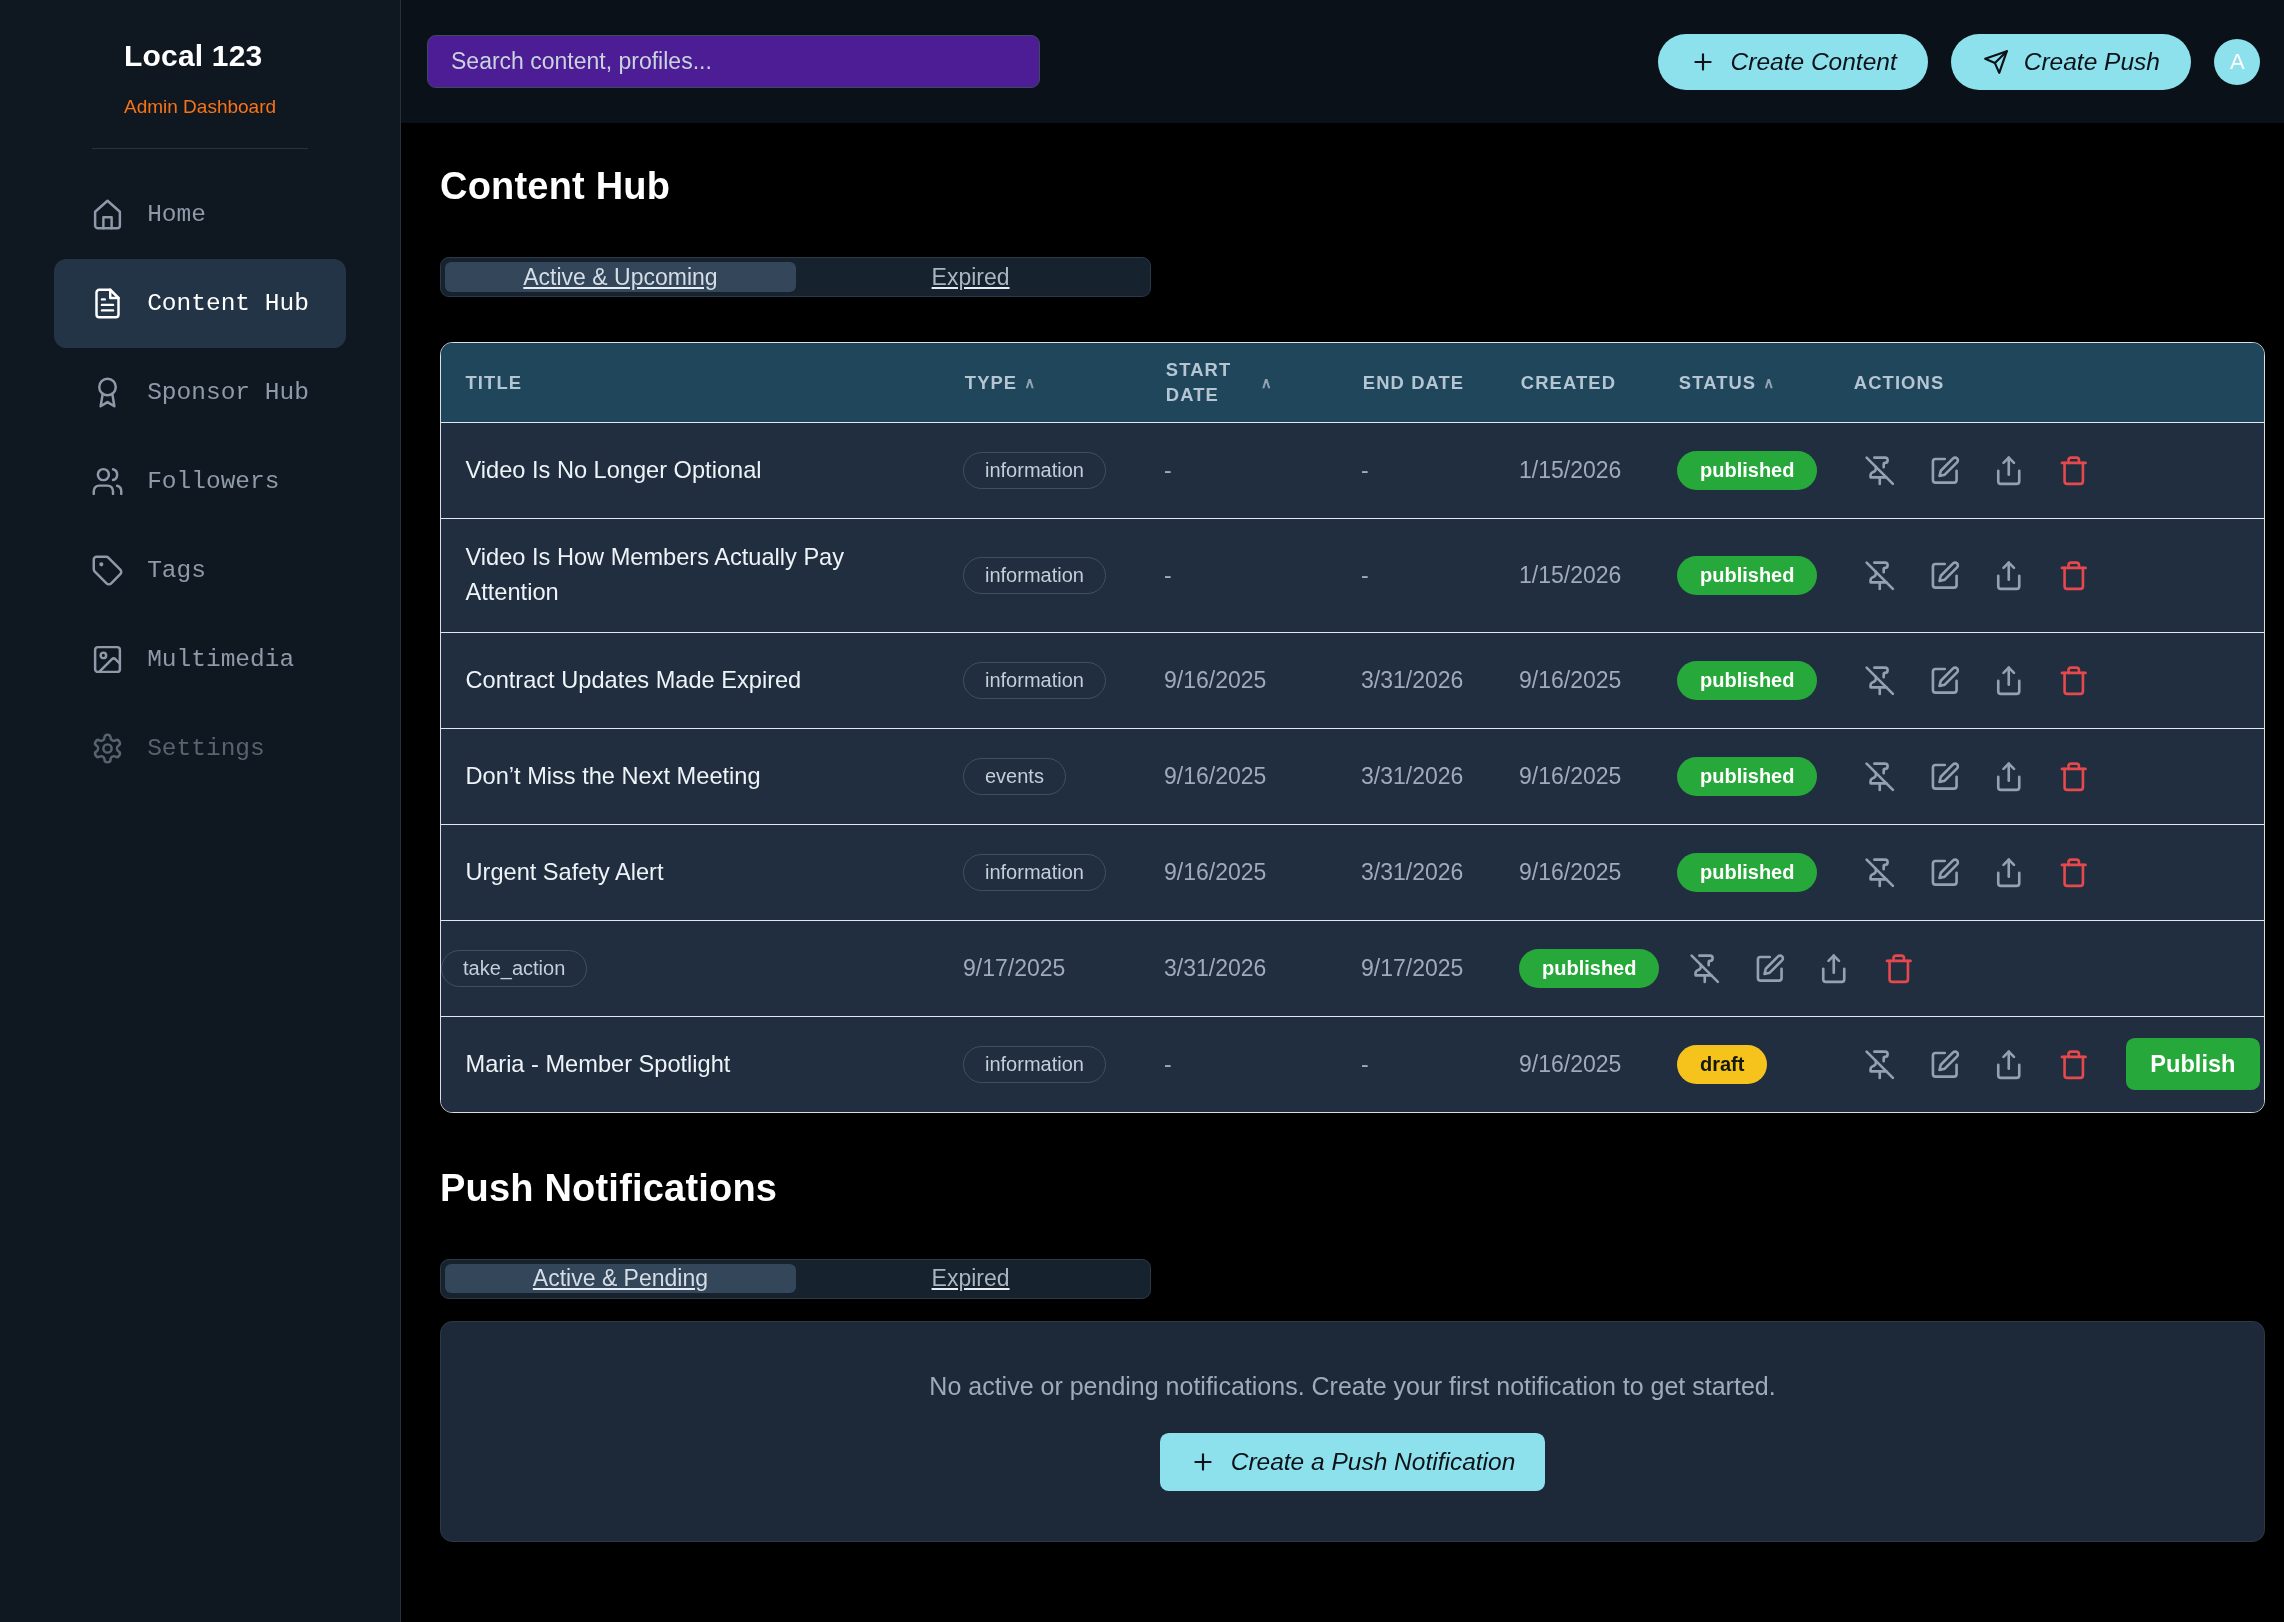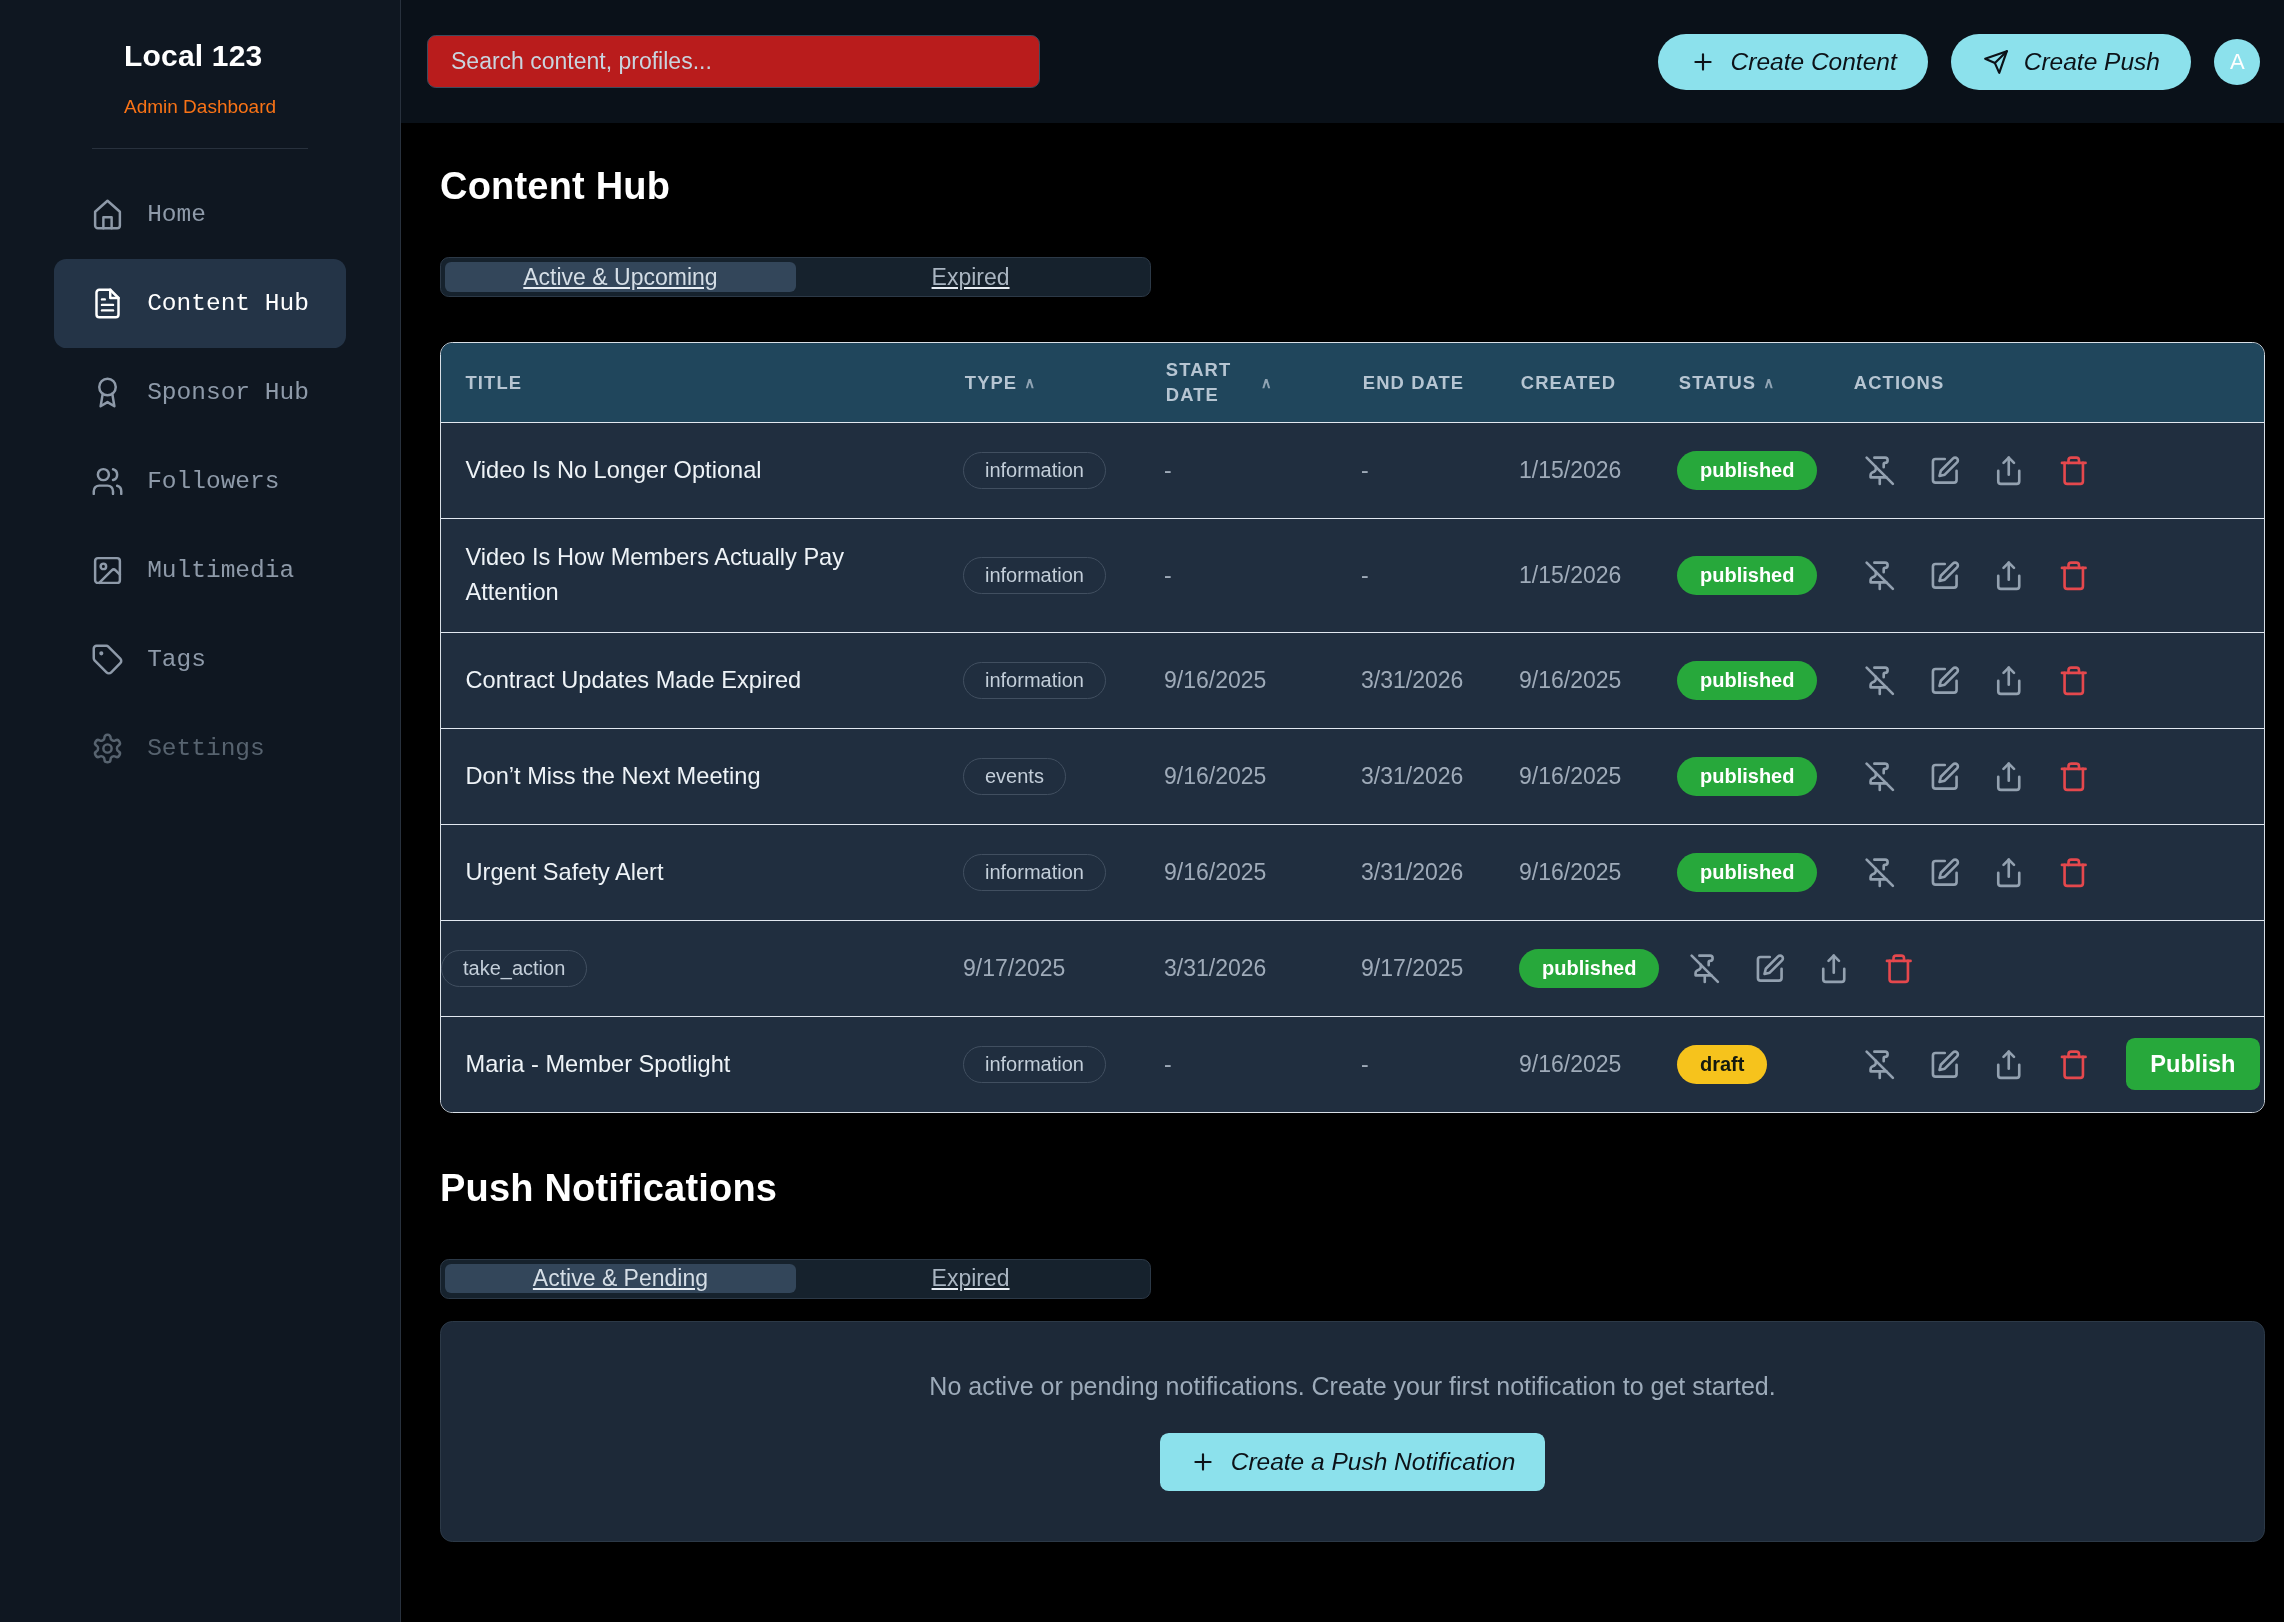--- a/index.html
+++ b/index.html
@@ -15,21 +15,21 @@
   .sidebar-nav { padding:21px 32px; display:flex; flex-direction:column;font-family:Liberation Mono, monospace; }
   .nav-item { height:89px; display:flex; align-items:center; gap:23px; padding:0 37px; border-radius:12.3px; color:#8e9aa9; font-size:24.5px; cursor:pointer; }
   .nav-item .nav-icon { width:33px; height:33px; display:flex; align-items:center; }
   .nav-item .nav-icon svg { width:33px; height:33px; }
   .nav-item.active { background:#243447; color:#fff; }
   .nav-item.muted { color:#57636f; }
 
   
   .main { flex:1; display:flex; flex-direction:column; }
   .topbar { height:123px; min-height:123px; background:#0a1119; display:flex; align-items:center; justify-content:space-between; padding:0 23.6px 0 26px; }
-  .search { width:613px; height:53px; background:#b91c1c; border:0.9px solid #3c4b5d; border-radius:8.8px; color:#dbe3ea; font-size:23px; padding:0 23px; outline:none; font-family:"Liberation Sans", sans-serif; }
+  .search { width:613px; height:53px; background:#4c1d95; border:0.9px solid #3c4b5d; border-radius:8.8px; color:#dbe3ea; font-size:23px; padding:0 23px; outline:none; font-family:"Liberation Sans", sans-serif; }
   .search::placeholder { color:#c9d4de; }
   .topbar-right { display:flex; align-items:center; gap:23px; }
   .btn-cyan { display:inline-flex; align-items:center; gap:15px; background:#8ce1ec; color:#0c1218; border:none; font-size:24.5px; font-weight:500; cursor:pointer; font-family:"Liberation Sans", sans-serif;font-style:italic; }
   .btn-pill { height:56px; border-radius:874px; padding:0 31.5px; }
   .btn-cyan svg { width:26px; height:26px; }
   .avatar { width:46px; height:46px; border-radius:50%; background:#8ce1ec; color:#fdfefe; font-size:22px; display:flex; align-items:center; justify-content:center; cursor:pointer; }
 
   .content { flex:1; padding:0 19px 0 39px; }
   .page-title { font-size:38px; font-weight:700; color:#fff; margin-top:42px; letter-spacing:0.2px; }
 
@@ -114,35 +114,35 @@
               <circle cx="9" cy="7" r="4"></circle>
               <path d="M22 21v-2a4 4 0 0 0-3-3.87"></path>
               <path d="M16 3.13a4 4 0 0 1 0 7.75"></path>
             </svg>
           </span>
           <span class="nav-label">Followers</span>
         </div>
         <div class="nav-item">
           <span class="nav-icon">
             <svg viewBox="0 0 24 24" fill="none" stroke="currentColor" stroke-width="1.8" stroke-linecap="round" stroke-linejoin="round">
+              <path d="M12.586 2.586A2 2 0 0 0 11.172 2H4a2 2 0 0 0-2 2v7.172a2 2 0 0 0 .586 1.414l8.704 8.704a2.426 2.426 0 0 0 3.42 0l6.58-6.58a2.426 2.426 0 0 0 0-3.42z"></path>
+              <circle cx="7.5" cy="7.5" r="0.6" fill="currentColor"></circle>
+            </svg>
+          </span>
+          <span class="nav-label">Tags</span>
+        </div>
+        <div class="nav-item">
+          <span class="nav-icon">
+            <svg viewBox="0 0 24 24" fill="none" stroke="currentColor" stroke-width="1.8" stroke-linecap="round" stroke-linejoin="round">
               <rect x="3" y="3" width="18" height="18" rx="2"></rect>
               <circle cx="9" cy="9" r="2"></circle>
               <path d="m21 15-3.086-3.086a2 2 0 0 0-2.828 0L6 21"></path>
             </svg>
           </span>
           <span class="nav-label">Multimedia</span>
-        </div>
-        <div class="nav-item">
-          <span class="nav-icon">
-            <svg viewBox="0 0 24 24" fill="none" stroke="currentColor" stroke-width="1.8" stroke-linecap="round" stroke-linejoin="round">
-              <path d="M12.586 2.586A2 2 0 0 0 11.172 2H4a2 2 0 0 0-2 2v7.172a2 2 0 0 0 .586 1.414l8.704 8.704a2.426 2.426 0 0 0 3.42 0l6.58-6.58a2.426 2.426 0 0 0 0-3.42z"></path>
-              <circle cx="7.5" cy="7.5" r="0.6" fill="currentColor"></circle>
-            </svg>
-          </span>
-          <span class="nav-label">Tags</span>
         </div>
         <div class="nav-item muted">
           <span class="nav-icon">
             <svg viewBox="0 0 24 24" fill="none" stroke="currentColor" stroke-width="1.8" stroke-linecap="round" stroke-linejoin="round">
               <path d="M12.22 2h-.44a2 2 0 0 0-2 2v.18a2 2 0 0 1-1 1.73l-.43.25a2 2 0 0 1-2 0l-.15-.08a2 2 0 0 0-2.73.73l-.22.38a2 2 0 0 0 .73 2.73l.15.1a2 2 0 0 1 1 1.72v.51a2 2 0 0 1-1 1.74l-.15.09a2 2 0 0 0-.73 2.73l.22.38a2 2 0 0 0 2.73.73l.15-.08a2 2 0 0 1 2 0l.43.25a2 2 0 0 1 1 1.73V20a2 2 0 0 0 2 2h.44a2 2 0 0 0 2-2v-.18a2 2 0 0 1 1-1.73l.43-.25a2 2 0 0 1 2 0l.15.08a2 2 0 0 0 2.73-.73l.22-.39a2 2 0 0 0-.73-2.73l-.15-.08a2 2 0 0 1-1-1.74v-.5a2 2 0 0 1 1-1.74l.15-.09a2 2 0 0 0 .73-2.73l-.22-.38a2 2 0 0 0-2.73-.73l-.15.08a2 2 0 0 1-2 0l-.43-.25a2 2 0 0 1-1-1.73V4a2 2 0 0 0-2-2z"></path>
               <circle cx="12" cy="12" r="3"></circle>
             </svg>
           </span>
           <span class="nav-label">Settings</span>
         </div>

